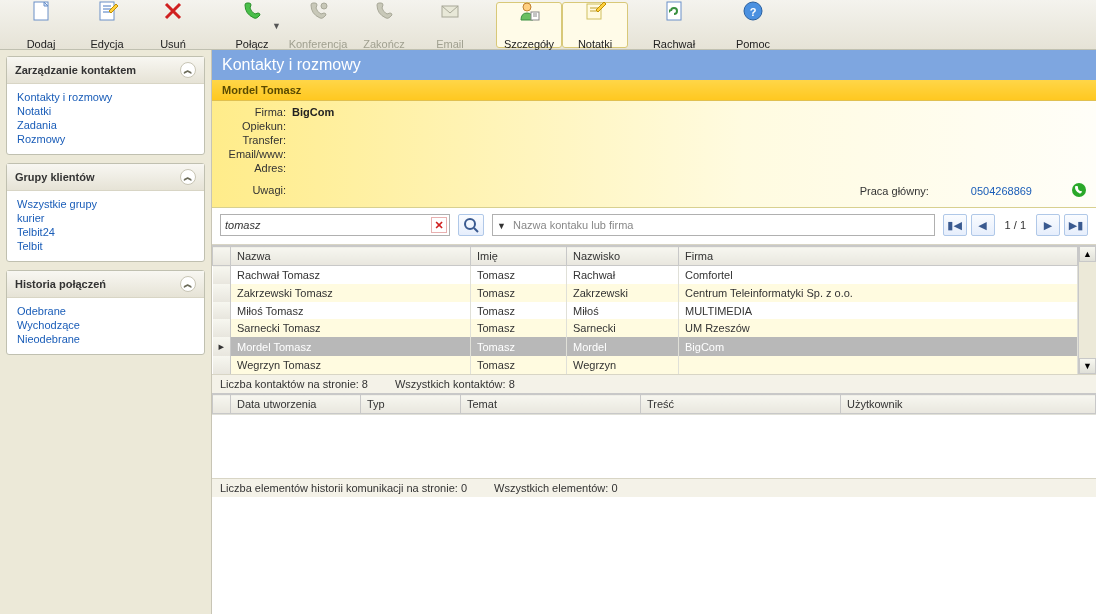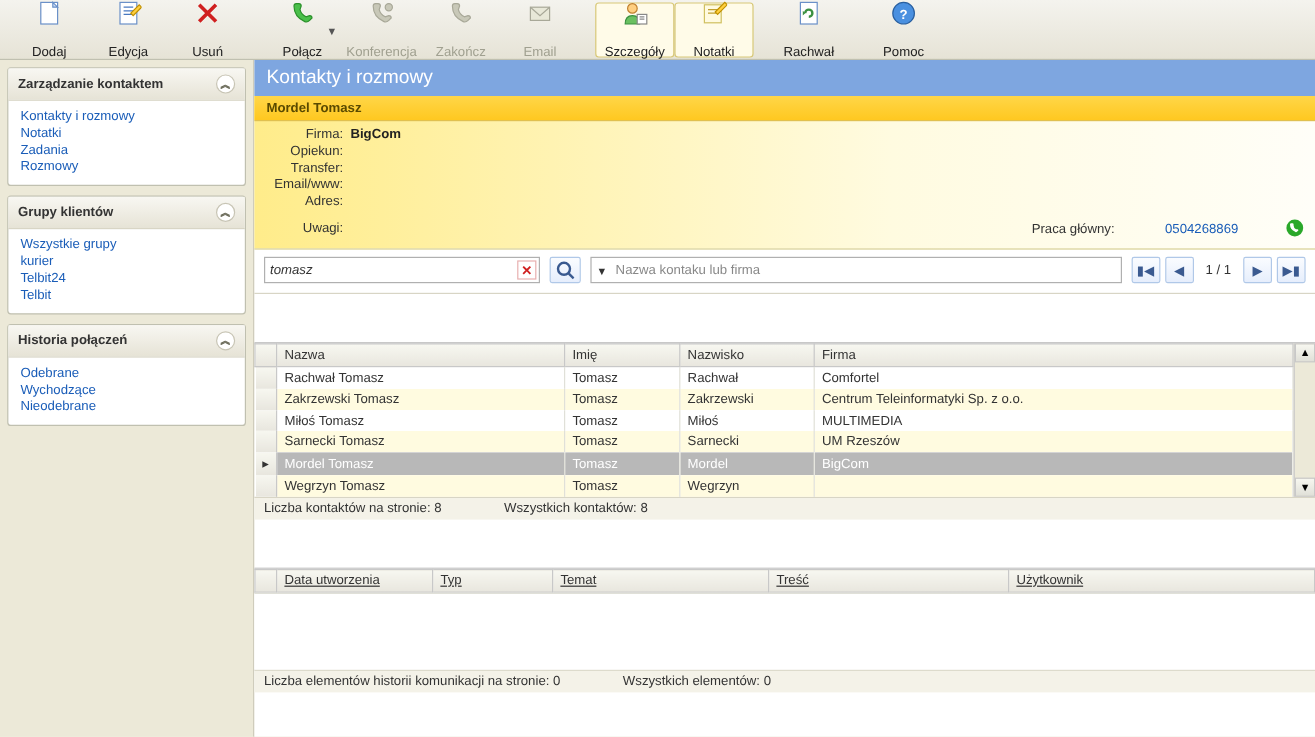--- a/index.html
+++ b/index.html
@@ -36,32 +36,32 @@
   .searchbar { display:flex; align-items:center; padding:6px 8px 8px 8px; gap:8px; border-bottom:1px solid #d8d5c5;}
   .search-in { position:relative; width:230px;}
   .search-in input { width:100%; height:22px; border:1px solid #b0b0b0; padding:2px 22px 2px 4px; font-style:italic; color:#333;}
   .clear-x { position:absolute; right:3px; top:3px; width:16px; height:16px; background:#fff; color:#d02020; font-weight:bold; cursor:pointer; display:flex; align-items:center; justify-content:center; border:1px solid #e8b0b0;}
   .mag-btn { width:26px; height:22px; border:1px solid #b0c8e8; background:linear-gradient(#fafcff,#e6eefc); border-radius:2px; display:flex; align-items:center; justify-content:center; cursor:pointer;}
   .filter-in { flex:1; height:22px; border:1px solid #b0b0b0; padding:2px 4px 2px 20px; color:#888; position:relative; background:#fff; display:flex; align-items:center;}
   .filter-in .dd { position:absolute; left:4px; top:6px; font-size:9px; color:#333;}
   .pager { display:flex; align-items:center; gap:4px;}
   .pg-btn { width:24px; height:22px; border:1px solid #b0c8e8; background:linear-gradient(#fafcff,#e6eefc); border-radius:2px; display:flex; align-items:center; justify-content:center; cursor:pointer; color:#3a5a90;}
   .pg-info { padding:0 6px; color:#333;}
-  .grid-wrap { position:relative; border-top:1px solid #c8c8c8;margin-top:40px;}
+  .grid-wrap { position:relative; border-top:1px solid #c8c8c8;}
   .grid { width:100%; border-collapse:collapse; table-layout:fixed;}
   .grid th { background:linear-gradient(#f7f7f0,#e8e6de); border:1px solid #c8c8c8; text-align:left; padding:3px 6px; font-weight:normal; color:#333;}
   .grid td { border-right:1px solid #e0e0d8; padding:2px 6px; color:#333; white-space:nowrap; overflow:hidden;}
   .grid tr.odd td { background:#fff; }
   .grid tr.even td { background:#fffbe0; }
   .grid tr.sel td { background:#b8b8b8; color:#fff;}
   .gridcorner { width:18px; }
   .scrollcol { width:18px; background:#ece9d8; border-left:1px solid #c8c8c8;}
   .scroll-up, .scroll-dn { height:16px; background:linear-gradient(#f7f7f0,#e0e0d8); border:1px solid #c8c8c8; display:flex; align-items:center; justify-content:center; cursor:pointer; font-size:9px;}
-  .status { padding:3px 8px; color:#333; border-top:1px solid #d8d5c5; display:flex; gap:52px; background:#f4f2e8;}
-  .grid2 th { background:linear-gradient(#f7f7f0,#e8e6de); border:1px solid #c8c8c8; text-align:left; padding:3px 6px; font-weight:normal;text-decoration:underline;}
+  .status { padding:3px 8px; color:#333; border-top:1px solid #d8d5c5; display:flex; gap:27px; background:#f4f2e8;}
+  .grid2 th { background:linear-gradient(#f7f7f0,#e8e6de); border:1px solid #c8c8c8; text-align:left; padding:3px 6px; font-weight:normal;}
   .blank { height:64px; background:#fff; border-top:1px solid #e0e0d8;}
   svg { display:block;}
 </style>
 </head>
 <body>
 
 <div class="toolbar">
   <div class="tb-group">
     <div class="tb-btn">
       <span class="ico">

